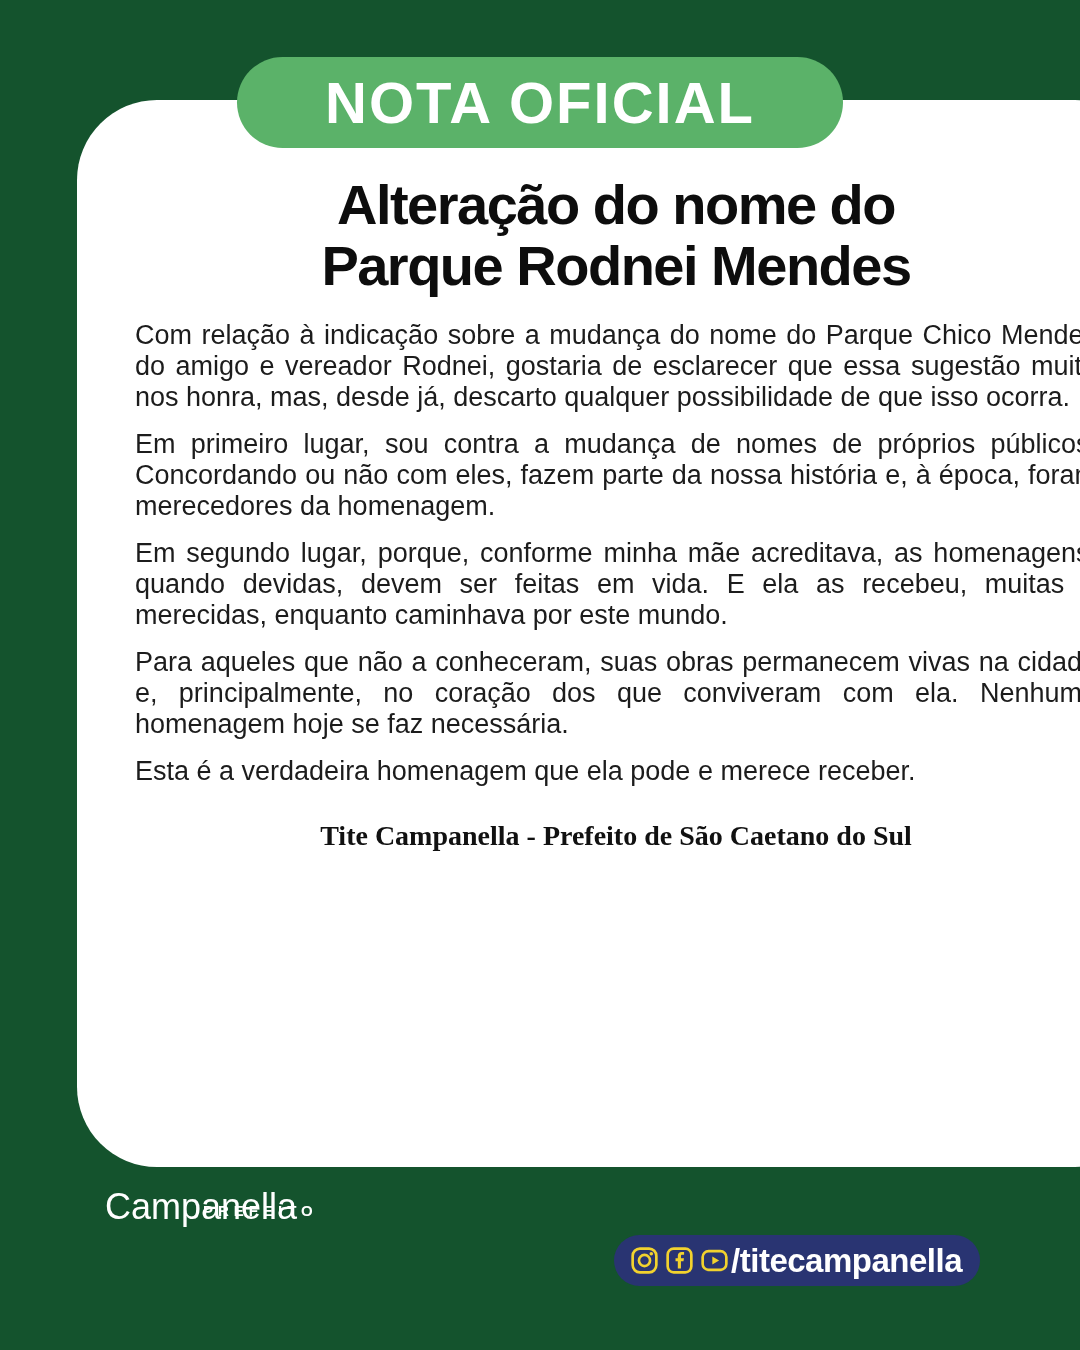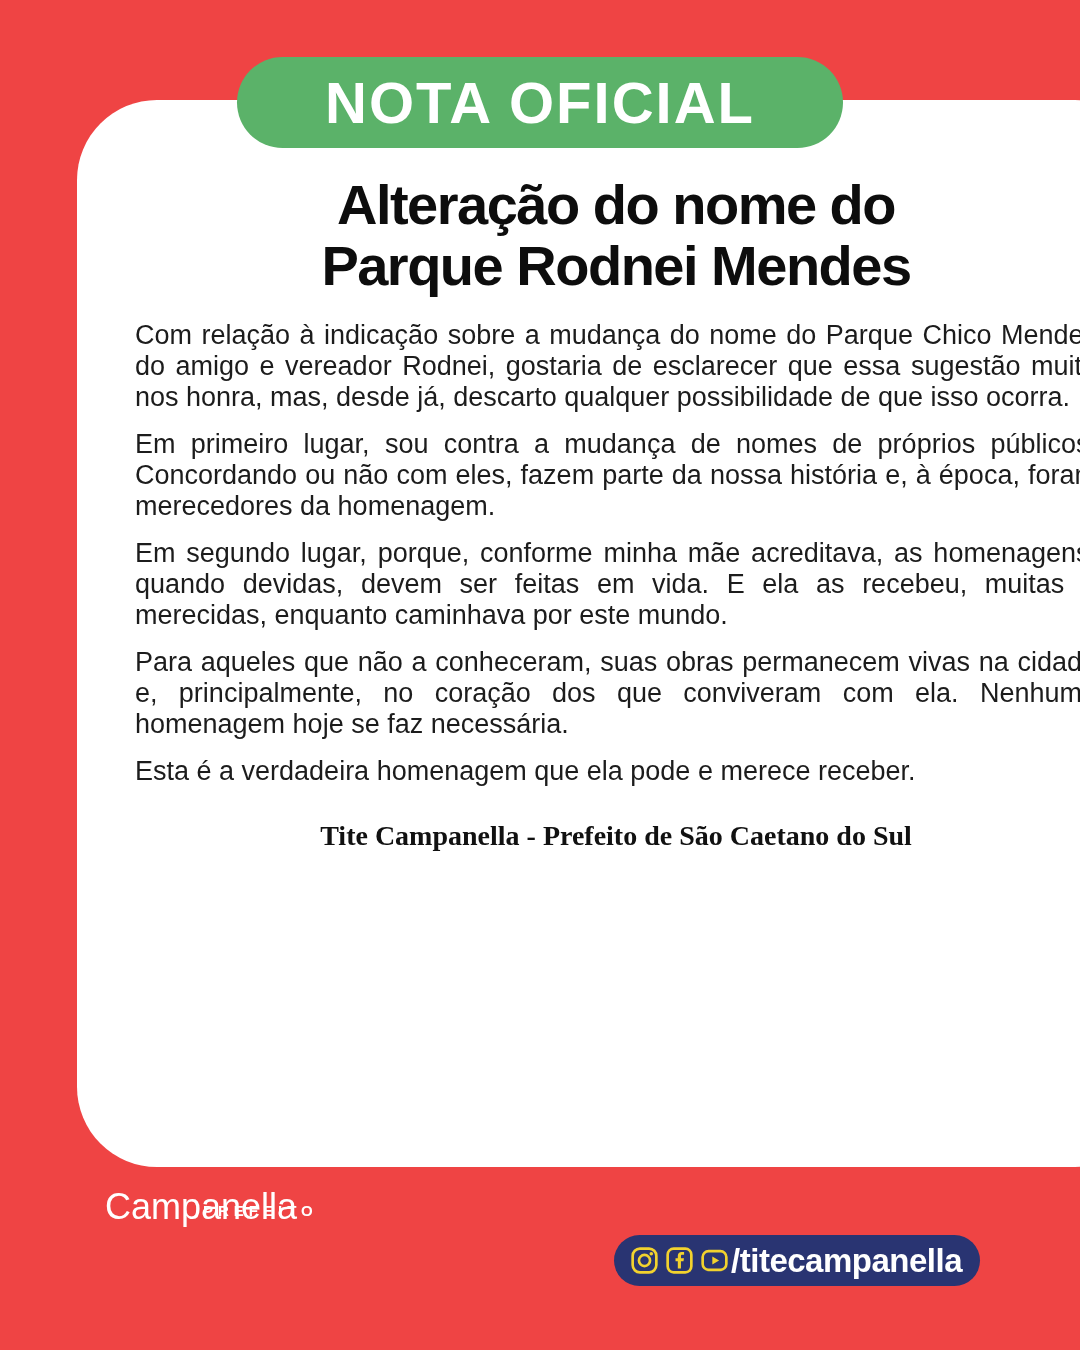--- a/index.html
+++ b/index.html
@@ -3,21 +3,21 @@
 <meta charset="utf-8">
 <style>
   * { margin: 0; padding: 0; box-sizing: border-box; }
   html, body { background: #2e82c3; }
   body { font-family: "Liberation Sans", sans-serif; }
 
   .canvas {
     position: relative;
     width: 1080px;
     height: 1350px;
-    background: #ef4444;
+    background: #14532d;
     overflow: hidden;
     margin: 0 auto;
   }
 
   
   .badge {
     position: absolute;
     top: 57px;
     left: 50%;
     transform: translateX(-50%);

